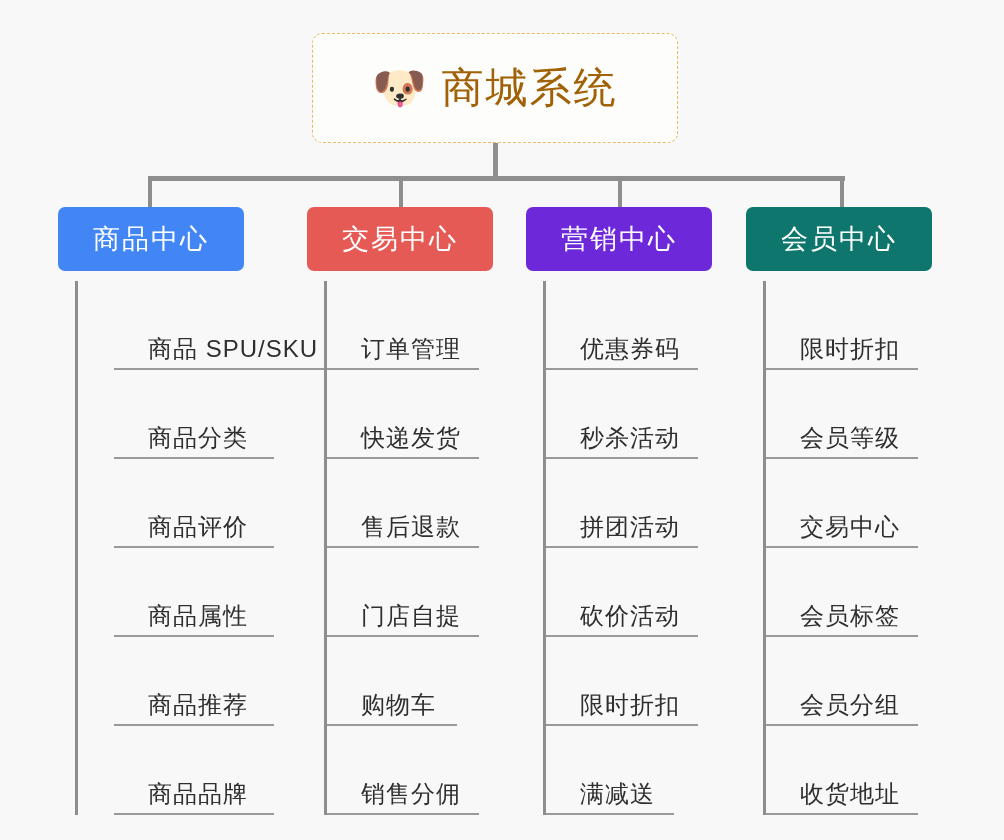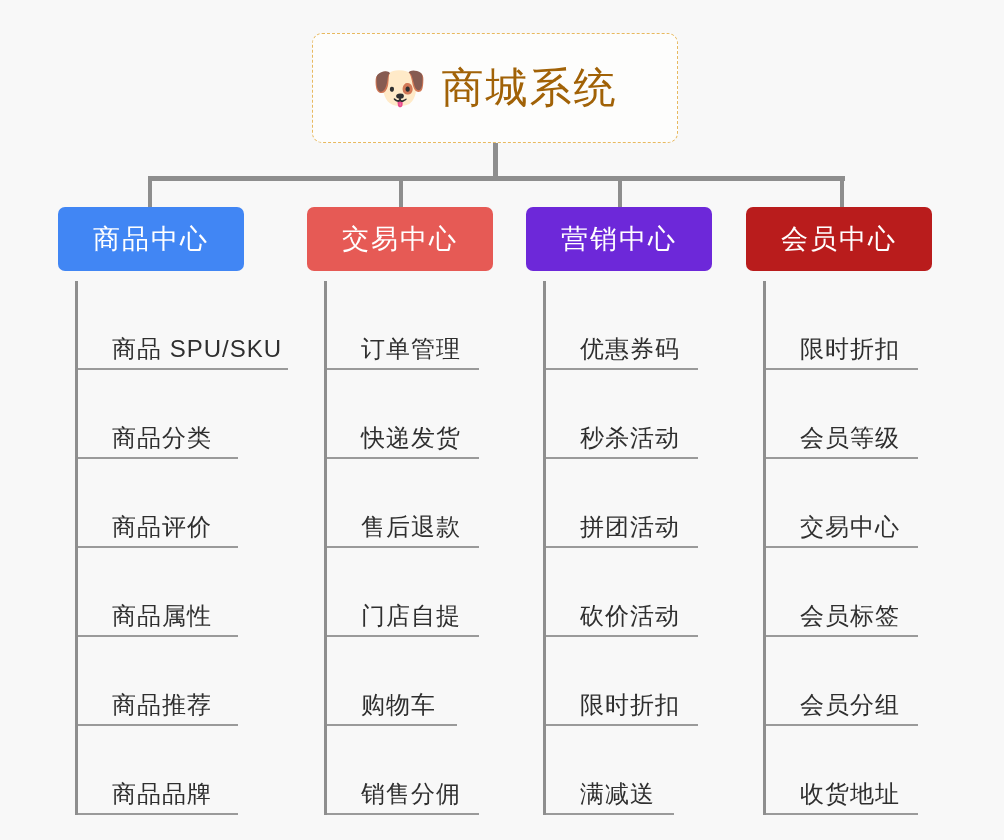--- a/index.html
+++ b/index.html
@@ -126,21 +126,21 @@
 
   <div class="conn conn-v" style="left:148px; top:176px; height:32px;"></div>
   <div class="conn conn-v" style="left:399px; top:176px; height:32px;"></div>
   <div class="conn conn-v" style="left:618px; top:176px; height:32px;"></div>
   <div class="conn conn-v" style="left:840px; top:176px; height:32px;"></div>
 
   <div class="column" style="left:58px; width:186px;">
     <div class="cat-box" style="background:#4186f4; width:186px;">
       <span class="cat-label">商品中心</span>
     </div>
-    <div class="leaf-list" style="margin-left:17px;">
+    <div class="leaf-list" style="margin-left:17px;padding-left:36px;">
       <div class="leaf-item">
         <span class="leaf-label">商品 SPU/SKU</span>
         <span class="leaf-rule" style="width:210px;"></span>
       </div>
       <div class="leaf-item">
         <span class="leaf-label">商品分类</span>
         <span class="leaf-rule" style="width:160px;"></span>
       </div>
       <div class="leaf-item">
         <span class="leaf-label">商品评价</span>
@@ -219,21 +219,21 @@
         <span class="leaf-rule" style="width:152px;"></span>
       </div>
       <div class="leaf-item">
         <span class="leaf-label">满减送</span>
         <span class="leaf-rule" style="width:128px;"></span>
       </div>
     </div>
   </div>
 
   <div class="column" style="left:746px; width:186px;">
-    <div class="cat-box" style="background:#b91c1c; width:186px;">
+    <div class="cat-box" style="background:#0f766e; width:186px;">
       <span class="cat-label">会员中心</span>
     </div>
     <div class="leaf-list" style="margin-left:17px;">
       <div class="leaf-item">
         <span class="leaf-label">限时折扣</span>
         <span class="leaf-rule" style="width:152px;"></span>
       </div>
       <div class="leaf-item">
         <span class="leaf-label">会员等级</span>
         <span class="leaf-rule" style="width:152px;"></span>

